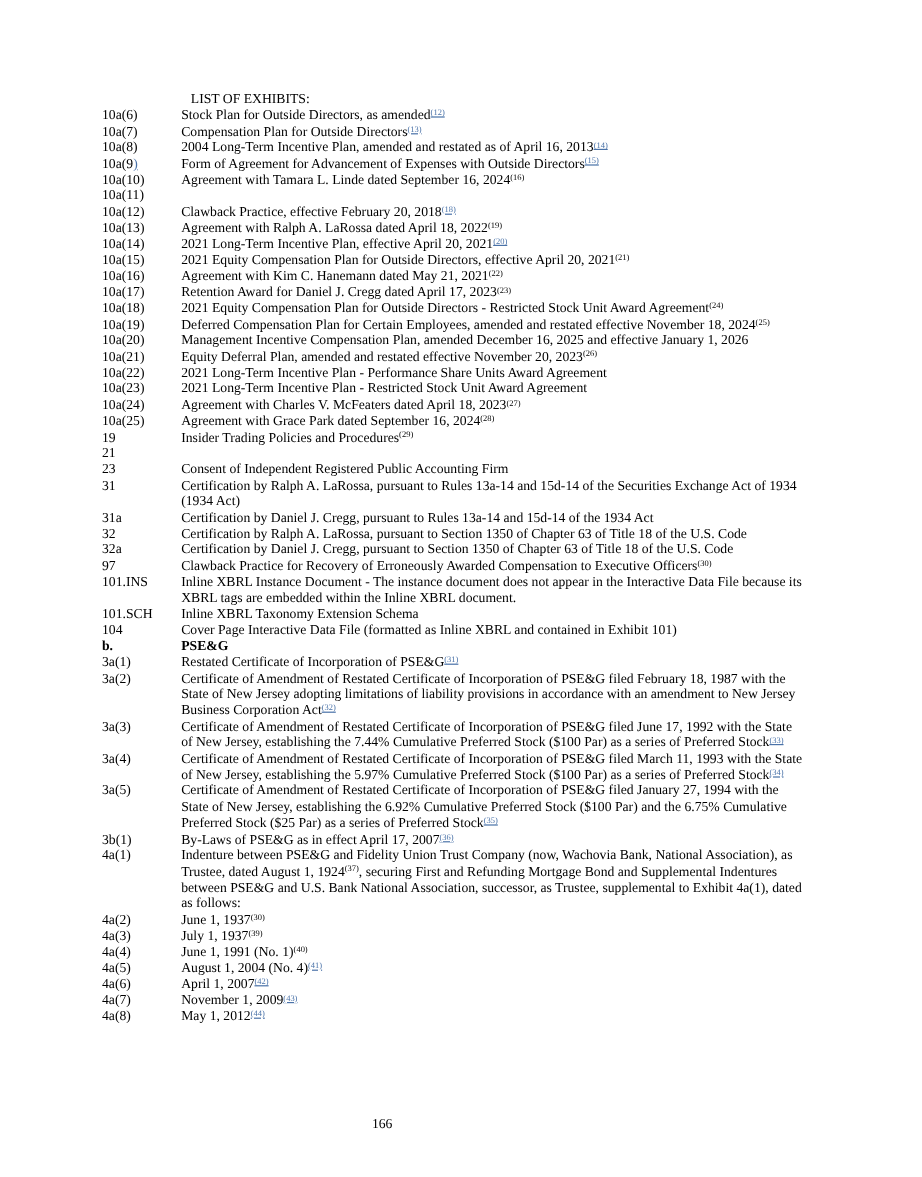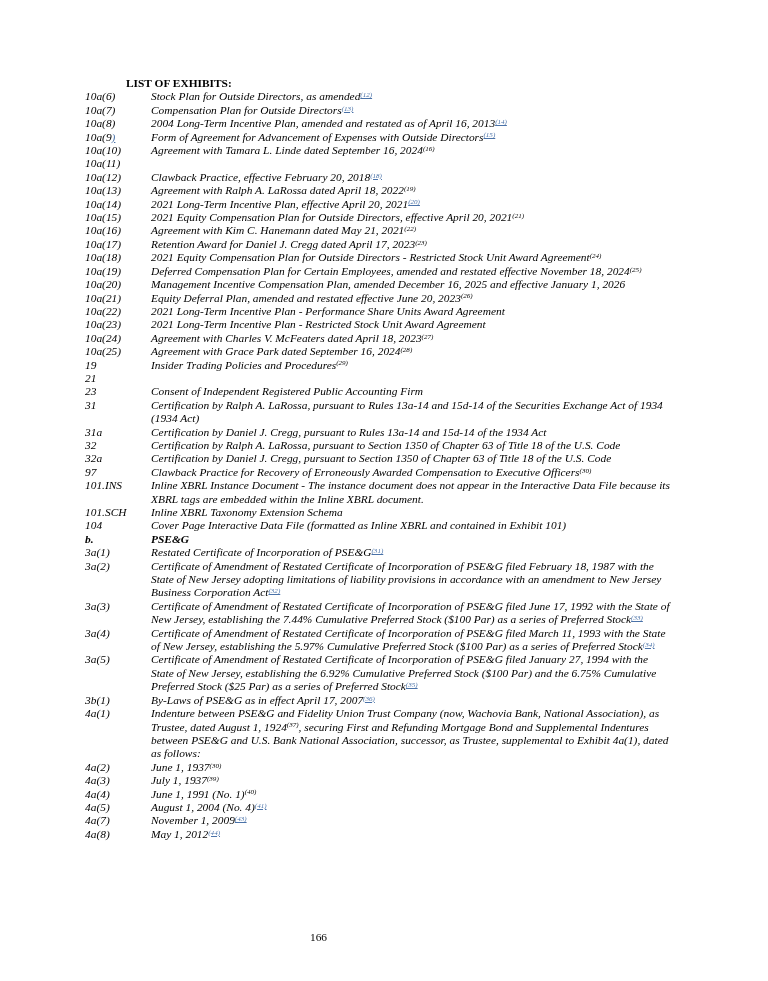--- a/index.html
+++ b/index.html
@@ -16,24 +16,24 @@
     color: var(--ink);
     overflow: hidden;
   }
   .content {
     position: absolute;
     left: 85px;
     top: 77px;
     width: 585px;
   }
   .list-title {
-    font-weight: bold;
-    margin-left: 41px;
-  }
-  .row { display: flex; align-items: flex-start; font-style: italic; }
+    font-weight: normal;
+    margin-left: 74px;
+  }
+  .row { display: flex; align-items: flex-start; }
   .num { flex: 0 0 66px; width: 66px; white-space: nowrap; }
   .desc { width: 519px; }
   sup {
     font-size: 0.62em;
     line-height: 0;
     vertical-align: baseline;
     position: relative;
     top: -0.45em;
   }
   .link {
@@ -111,21 +111,21 @@
         <div class="row">
           <div class="num"><span>10a(19)</span></div>
           <div class="desc"><span>Deferred Compensation Plan for Certain Employees, amended and restated effective November 18, 2024</span><sup>(25)</sup></div>
         </div>
         <div class="row">
           <div class="num"><span>10a(20)</span></div>
           <div class="desc"><span>Management Incentive Compensation Plan, amended December 16, 2025 and effective January 1, 2026</span></div>
         </div>
         <div class="row">
           <div class="num"><span>10a(21)</span></div>
-          <div class="desc"><span>Equity Deferral Plan, amended and restated effective June 20, 2023</span><sup>(26)</sup></div>
+          <div class="desc"><span>Equity Deferral Plan, amended and restated effective November 20, 2023</span><sup>(26)</sup></div>
         </div>
         <div class="row">
           <div class="num"><span>10a(22)</span></div>
           <div class="desc"><span>2021 Long-Term Incentive Plan - Performance Share Units Award Agreement</span></div>
         </div>
         <div class="row">
           <div class="num"><span>10a(23)</span></div>
           <div class="desc"><span>2021 Long-Term Incentive Plan - Restricted Stock Unit Award Agreement</span></div>
         </div>
         <div class="row">
@@ -219,20 +219,24 @@
           <div class="num"><span>4a(3)</span></div>
           <div class="desc"><span>July 1, 1937</span><sup>(39)</sup></div>
         </div>
         <div class="row">
           <div class="num"><span>4a(4)</span></div>
           <div class="desc"><span>June 1, 1991 (No. 1)</span><sup>(40)</sup></div>
         </div>
         <div class="row">
           <div class="num"><span>4a(5)</span></div>
           <div class="desc"><span>August 1, 2004 (No. 4)</span><sup class="link">(41)</sup></div>
+        </div>
+        <div class="row">
+          <div class="num"><span>4a(6)</span></div>
+          <div class="desc"><span>April 1, 2007</span><sup class="link">(42)</sup></div>
         </div>
         <div class="row">
           <div class="num"><span>4a(7)</span></div>
           <div class="desc"><span>November 1, 2009</span><sup class="link">(43)</sup></div>
         </div>
         <div class="row">
           <div class="num"><span>4a(8)</span></div>
           <div class="desc"><span>May 1, 2012</span><sup class="link">(44)</sup></div>
         </div>
       </div>

